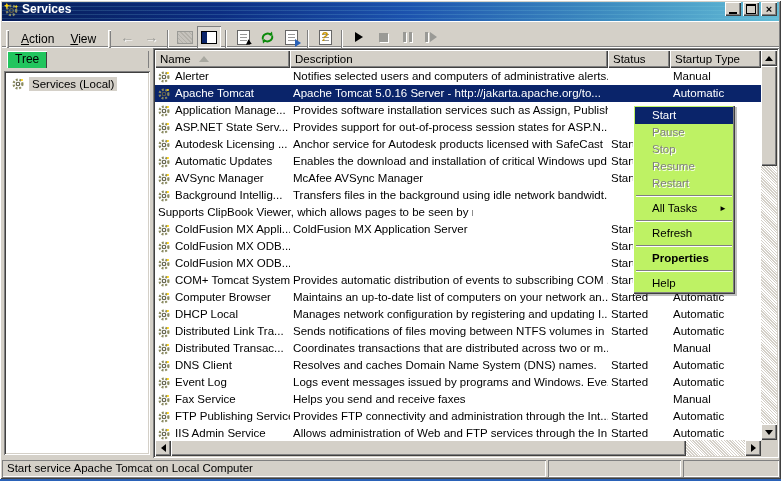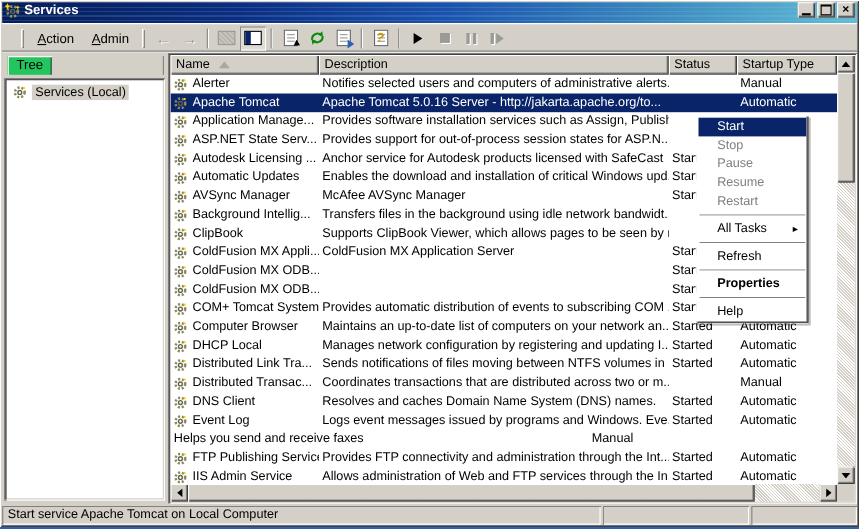--- a/index.html
+++ b/index.html
@@ -15,21 +15,21 @@
   .title-text{color:#fff;font-weight:bold;font-size:12px;flex:1;position:relative;z-index:2;}
   .tb-btn{width:16px;height:14px;margin-right:2px;background:#d4d0c8;position:relative;z-index:2;
     box-shadow:inset 1px 1px 0 #ffffff,inset -1px -1px 0 #404040,inset -2px -2px 0 #808080;
     display:flex;align-items:center;justify-content:center;font-size:10px;font-weight:bold;color:#000;}
   .glyph-min{width:8px;height:2px;background:#000;margin-top:7px;}
   .glyph-max{width:8px;height:7px;border:1px solid #000;border-top-width:2px;}
   .glyph-close{font-size:11px;line-height:10px;font-weight:bold;}
   
   .toolbar{position:absolute;left:2px;top:21px;right:2px;height:27px;background:#d4d0c8;
     box-shadow:inset 0 1px 0 #ffffff,inset 0 -1px 0 #ffffff,inset 0 -2px 0 #808080;
-    display:flex;align-items:center;padding-left:13px;box-sizing:border-box;}
+    display:flex;align-items:flex-end;padding-left:0;box-sizing:border-box;}
   .grip{width:3px;height:18px;margin:0 4px;background:#d4d0c8;
     box-shadow:inset 1px 1px 0 #ffffff,inset -1px -1px 0 #808080;}
   .menu-label{font-size:12px;padding:2px 8px;color:#000;}
   .menu-label::first-letter{text-decoration:underline;}
   .tsep{width:1px;height:18px;background:#808080;border-right:1px solid #ffffff;margin:0 4px;}
   .tbtn{width:24px;height:22px;display:flex;align-items:center;justify-content:center;position:relative;}
   .tbtn.pressed{box-shadow:inset 1px 1px 0 #808080,inset -1px -1px 0 #ffffff;background:#dedbd5;}
   .arrow-dis{font-size:14px;font-weight:bold;color:#9a9a96;text-shadow:1px 1px 0 #fff;}
   .ic-winoff{width:14px;height:11px;background:#c6c3bd;border:1px solid #9a9a96;
     background-image:repeating-linear-gradient(45deg,#b4b1aa 0 1px,transparent 1px 3px);}
@@ -92,21 +92,21 @@
   .sb-thumb{position:absolute;background:#d4d0c8;
     box-shadow:inset 1px 1px 0 #ffffff,inset -1px -1px 0 #404040,inset -2px -2px 0 #808080;}
   .corner{position:absolute;right:0;bottom:0;width:16px;height:16px;background:#d4d0c8;}
   
   .statusbar{position:absolute;left:2px;right:2px;bottom:2px;height:19px;background:#d4d0c8;display:flex;gap:2px;
     padding-top:2px;box-sizing:border-box;}
   .sb-sec{box-shadow:inset 1px 1px 0 #808080,inset -1px -1px 0 #ffffff;font-size:11.5px;line-height:16px;
     padding-left:5px;white-space:nowrap;overflow:hidden;box-sizing:border-box;}
   .sec1{width:544px;}.sec2{width:133px;}.sec3{flex:1;}
   
-  .cmenu{position:absolute;left:633px;top:105px;width:102px;background:#ffffff;z-index:50;padding:2px 0;
+  .cmenu{position:absolute;left:633px;top:105px;width:102px;background:#bef264;z-index:50;padding:2px 0;
     box-shadow:inset 1px 1px 0 #ffffff,inset -1px -1px 0 #404040,inset -2px -2px 0 #808080,2px 2px 0 rgba(0,0,0,.25);}
   .mi{height:17px;line-height:17px;font-size:11.5px;padding-left:17px;position:relative;color:#000;margin:0 2px;}
   .mi.hl{background:#0a246a;color:#fff;}
   .mi.disabled{color:#808080;text-shadow:1px 1px 0 #ffffff;}
   .mi.bold{font-weight:bold;}
   .mi .sub{position:absolute;right:6px;top:0;font-size:8px;}
   .msep{height:0;border-top:1px solid #808080;border-bottom:1px solid #ffffff;margin:3px 3px;}
 </style>
 </head>
 <body>
@@ -130,21 +130,21 @@
         <span class="glyph-max"></span>
       </span>
     <span class="tb-btn">
         <span class="glyph-close">×</span>
       </span>
   </div>
 
   <div class="toolbar">
     <span class="grip"></span>
     <span class="menu-label">Action</span>
-    <span class="menu-label">Admin</span>
+    <span class="menu-label">View</span>
     <span class="grip"></span>
     <span class="tbtn">
         <span class="arrow-dis">←</span>
       </span>
     <span class="tbtn">
         <span class="arrow-dis">→</span>
       </span>
     <span class="tsep"></span>
     <span class="tbtn">
         <span class="ic-winoff"></span>
@@ -325,28 +325,20 @@
                   <circle cx="8" cy="8" r="2" fill="none" stroke="#60604a" stroke-width="1.4"></circle>
                   <circle cx="12.5" cy="3.5" r="1.2" fill="#ffd200"></circle>
                 </svg></span>
               <span class="txt">Background Intellig...</span>
             </span>
             <span class="cell c-desc">Transfers files in the background using idle network bandwidt...</span>
             <span class="cell c-status"></span>
             <span class="cell c-startup"></span>
           </div>
           <div class="lrow">
-            <span class="cell c-name">
-              <span class="gicon"><svg width="14" height="14" viewBox="0 0 16 16">
-                  <circle cx="8" cy="8" r="5" fill="none" stroke="#8a8a60" stroke-width="2.6" stroke-dasharray="2.2 1.9"></circle>
-                  <circle cx="8" cy="8" r="2" fill="none" stroke="#60604a" stroke-width="1.4"></circle>
-                  <circle cx="12.5" cy="3.5" r="1.2" fill="#ffd200"></circle>
-                </svg></span>
-              <span class="txt">ClipBook</span>
-            </span>
             <span class="cell c-desc">Supports ClipBook Viewer, which allows pages to be seen by r...</span>
             <span class="cell c-status"></span>
             <span class="cell c-startup"></span>
           </div>
           <div class="lrow">
             <span class="cell c-name">
               <span class="gicon"><svg width="14" height="14" viewBox="0 0 16 16">
                   <circle cx="8" cy="8" r="5" fill="none" stroke="#8a8a60" stroke-width="2.6" stroke-dasharray="2.2 1.9"></circle>
                   <circle cx="8" cy="8" r="2" fill="none" stroke="#60604a" stroke-width="1.4"></circle>
                   <circle cx="12.5" cy="3.5" r="1.2" fill="#ffd200"></circle>
@@ -468,20 +460,28 @@
                   <circle cx="8" cy="8" r="2" fill="none" stroke="#60604a" stroke-width="1.4"></circle>
                   <circle cx="12.5" cy="3.5" r="1.2" fill="#ffd200"></circle>
                 </svg></span>
               <span class="txt">Event Log</span>
             </span>
             <span class="cell c-desc">Logs event messages issued by programs and Windows.  Eve...</span>
             <span class="cell c-status">Started</span>
             <span class="cell c-startup">Automatic</span>
           </div>
           <div class="lrow">
+            <span class="cell c-name">
+              <span class="gicon"><svg width="14" height="14" viewBox="0 0 16 16">
+                  <circle cx="8" cy="8" r="5" fill="none" stroke="#8a8a60" stroke-width="2.6" stroke-dasharray="2.2 1.9"></circle>
+                  <circle cx="8" cy="8" r="2" fill="none" stroke="#60604a" stroke-width="1.4"></circle>
+                  <circle cx="12.5" cy="3.5" r="1.2" fill="#ffd200"></circle>
+                </svg></span>
+              <span class="txt">Fax Service</span>
+            </span>
             <span class="cell c-desc">Helps you send and receive faxes</span>
             <span class="cell c-status"></span>
             <span class="cell c-startup">Manual</span>
           </div>
           <div class="lrow">
             <span class="cell c-name">
               <span class="gicon"><svg width="14" height="14" viewBox="0 0 16 16">
                   <circle cx="8" cy="8" r="5" fill="none" stroke="#8a8a60" stroke-width="2.6" stroke-dasharray="2.2 1.9"></circle>
                   <circle cx="8" cy="8" r="2" fill="none" stroke="#60604a" stroke-width="1.4"></circle>
                   <circle cx="12.5" cy="3.5" r="1.2" fill="#ffd200"></circle>
@@ -537,22 +537,22 @@
   </div>
 
   <div class="statusbar">
     <span class="sb-sec sec1">Start service Apache Tomcat on Local Computer</span>
     <span class="sb-sec sec2"></span>
     <span class="sb-sec sec3"></span>
   </div>
 
   <div class="cmenu" id="cmenu">
       <div class="mi hl">Start</div>
+      <div class="mi disabled">Pause</div>
       <div class="mi disabled">Stop</div>
-      <div class="mi disabled">Pause</div>
       <div class="mi disabled">Resume</div>
       <div class="mi disabled">Restart</div>
       <div class="msep"></div>
       <div class="mi">All Tasks<span class="sub">►</span></div>
       <div class="msep"></div>
       <div class="mi">Refresh</div>
       <div class="msep"></div>
       <div class="mi bold">Properties</div>
       <div class="msep"></div>
       <div class="mi">Help</div>

